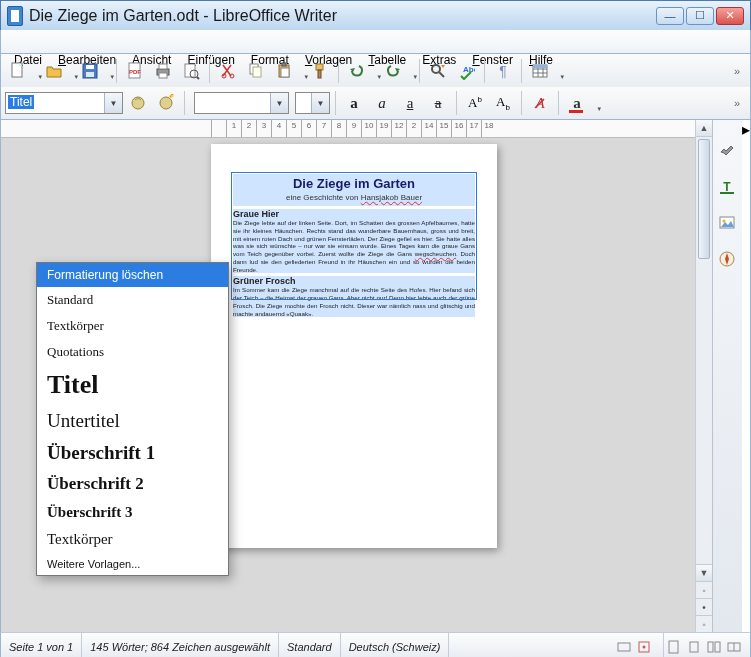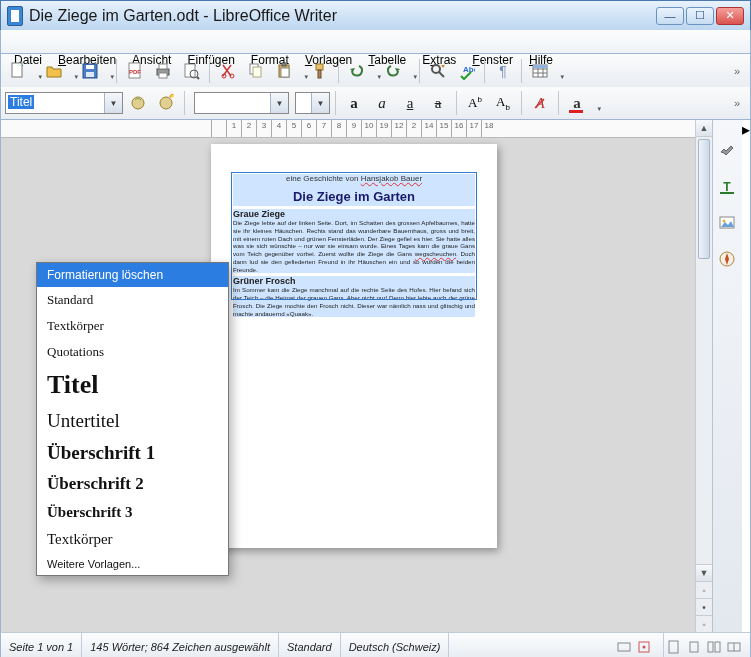--- a/index.html
+++ b/index.html
@@ -322,23 +322,23 @@
           <div class="tick">15</div>
           <div class="tick">16</div>
           <div class="tick">17</div>
           <div class="tick">18</div>
         </div>
     </div>
 
     <div class="page">
       <div class="page-inner">
         <div class="sel-border" style="left:-2px; top:-2px; right:-2px; height:128px;"></div>
+        <div class="sel doc-title">Die Ziege im Garten</div>
         <div class="sel doc-sub"><span>eine Geschichte von </span><span class="auth">Hansjakob Bauer</span></div>
-        <div class="sel doc-title">Die Ziege im Garten</div>
-        <div class="sel doc-h">Graue Ziege</div>
+        <div class="sel doc-h">Graue Hier</div>
         <div class="sel doc-p"><span>Die Ziege lebte auf der linken Seite. Dort, im Schatten des grossen Apfelbaumes, hatte sie ihr kleines Häuschen. Rechts stand das wunderbare Bauernhaus, gross und breit, mit einem roten Dach und grünen Fensterläden. Der Ziege gefiel es hier. Sie hatte alles was sie sich wünschte – nur war sie einsam wurde. Eines Tages kam die graue Gans vom Teich gegenüber vorbei. Zuerst wollte die Ziege die Gans </span><span class="sq">wegscheuchen</span><span>. Doch dann lud sie den gefiederten Freund in ihr Häuschen ein und so wurden die beiden Freunde.</span></div>
         <div class="sel doc-h">Grüner Frosch</div>
         <div class="sel doc-p">Im Sommer kam die Ziege manchmal auf die rechte Seite des Hofes. Hier befand sich der Teich – die Heimat der grauen Gans. Aber nicht nur! Denn hier lebte auch der grüne Frosch. Die Ziege mochte den Frosch nicht. Dieser war nämlich nass und glitschig und machte andauernd «Quaak».</div>
       </div>
     </div>
   </div>
 
   <div class="vscroll">
     <div class="arr">▲</div>
     <div class="track">

